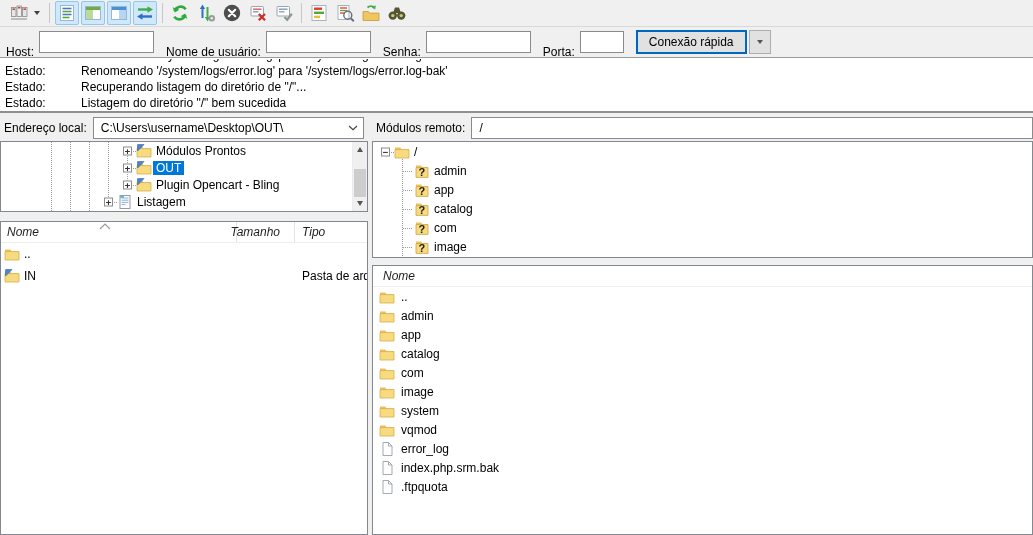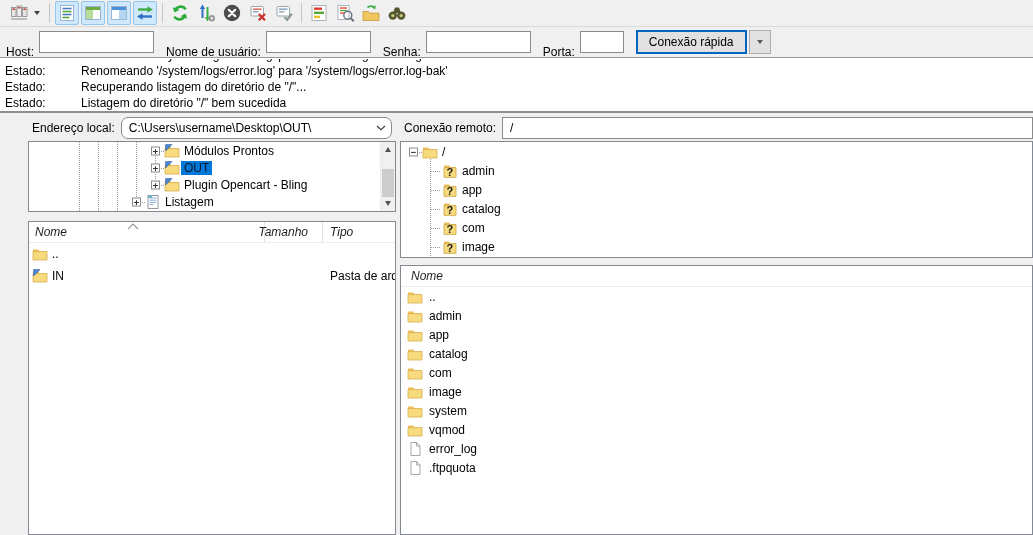--- a/index.html
+++ b/index.html
@@ -34,46 +34,46 @@
   
   .log { position:absolute; top:57px; left:0; right:0; height:56px; background:#fff;
          border-top:1px solid #9b9b9b; border-bottom:2px solid #8f8f8f; overflow:hidden; }
   .log-viewport { padding:1px 0 0 5px; }
   .log-line { height:16px; line-height:16px; white-space:nowrap; }
   .log-line.clipped { height:4px; overflow:hidden; }
   .log-line.clipped .log-label, .log-line.clipped .log-msg { position:relative; top:-12px; }
   .log-label { display:inline-block; width:76px; }
 
   
-  .main { position:absolute; top:115px; left:0; right:0; bottom:0;margin-left:28px; }
+  .main { position:absolute; top:115px; left:0; right:0; bottom:0; }
   .col-left  { position:absolute; left:0; top:0; width:368px; bottom:0; }
   .col-right { position:absolute; left:372px; right:0; top:0; bottom:0; }
   .vsplit { position:absolute; left:368px; width:4px; top:0; bottom:0; }
 
   .addr-row { position:absolute; top:0; left:0; right:0; height:26px; display:flex; align-items:center; padding-left:4px; }
   .addr-label { margin-right:6px; white-space:nowrap; }
   .combo { flex:1; height:22px; background:#fff; border:1px solid #8b8b8b; display:flex;
            align-items:center; padding:0 5px 0 7px; }
   .combo .val { flex:1; white-space:nowrap; overflow:hidden; }
-  .col-left .combo { margin-right:4px;border-radius:7px; }
+  .col-left .combo { margin-right:4px; }
 
   .tree-panel { position:absolute; top:26px; left:0; right:0; background:#fff;
                 border:1px solid #828790; overflow:hidden; }
   .col-left  .tree-panel { height:71px; }
   .col-right .tree-panel { height:117px; }
   .tree-rows { position:absolute; top:0; left:0; right:15px; bottom:0; }
   .col-right .tree-rows { right:0; }
   .trow { position:relative; }
   .col-left .trow { height:17px; } .col-right .trow { height:19px; }
   .exp { position:absolute; top:50%; transform:translateY(-50%); width:9px; height:9px;
          background:#fff; border:1px solid #8c8c8c; font:bold 9px/7px "DejaVu Sans Mono",monospace;
          text-align:center; color:#333; }
   .ticon { position:absolute; top:50%; transform:translateY(-50%); width:16px; height:16px; }
   .tlabel { position:absolute; top:50%; transform:translateY(-50%); white-space:nowrap; padding:0 3px; }
-  .tlabel.selected { background:#0078d7; color:#0f172a; }
+  .tlabel.selected { background:#0078d7; color:#ffffff; }
   .vg, .hg { position:absolute; background-image:repeating-linear-gradient(to bottom,#9a9a9a 0,#9a9a9a 1px,transparent 1px,transparent 2px); width:1px; }
   .hg { height:1px; background-image:repeating-linear-gradient(to right,#9a9a9a 0,#9a9a9a 1px,transparent 1px,transparent 2px); }
 
   
   .vsb { position:absolute; top:0; right:0; bottom:0; width:15px; background:#f0f0f0; border-left:1px solid #ececec; }
   .sb-btn { position:absolute; left:0; right:0; height:15px; display:flex; align-items:center; justify-content:center; }
   .sb-up { top:0; } .sb-down { bottom:0; }
   .tri-up { width:0; height:0; border-left:3.5px solid transparent; border-right:3.5px solid transparent; border-bottom:5px solid #555; }
   .tri-down { width:0; height:0; border-left:3.5px solid transparent; border-right:3.5px solid transparent; border-top:5px solid #555; }
   .sb-thumb { position:absolute; left:1px; right:1px; top:27px; height:28px; background:#cdcdcd; }
@@ -395,21 +395,21 @@
             </div>
             <div class="cell-size"></div>
             <div class="cell-type">Pasta de arq</div>
           </div>
         </div>
     </div>
   </div>
 
   <div class="col-right">
     <div class="addr-row">
-      <span class="addr-label">Conexão remoto:</span>
+      <span class="addr-label">Módulos remoto:</span>
       <div class="combo">
         <span class="val">/</span>
       </div>
     </div>
 
     <div class="tree-panel">
       <div class="vg" style="left:29px;top:17px;height:100px;"></div>
       <div class="tree-rows">
           <div class="trow">
             <span class="exp" style="left: 8px;">−</span>
@@ -563,20 +563,29 @@
                 </svg></span>
               <span>error_log</span>
             </div>
           </div>
           <div class="lrow">
             <div class="cell-name">
               <span class="fi"><svg width="16" height="16" viewBox="0 0 16 16">
                   <path d="M4 1.5h5.5L13 5v9.5H4z" fill="#fff" stroke="#9aa0a6" stroke-width="0.9"></path>
                   <path d="M9.5 1.5V5H13" fill="none" stroke="#9aa0a6" stroke-width="0.9"></path>
                 </svg></span>
+              <span>index.php.srm.bak</span>
+            </div>
+          </div>
+          <div class="lrow">
+            <div class="cell-name">
+              <span class="fi"><svg width="16" height="16" viewBox="0 0 16 16">
+                  <path d="M4 1.5h5.5L13 5v9.5H4z" fill="#fff" stroke="#9aa0a6" stroke-width="0.9"></path>
+                  <path d="M9.5 1.5V5H13" fill="none" stroke="#9aa0a6" stroke-width="0.9"></path>
+                </svg></span>
               <span>.ftpquota</span>
             </div>
           </div>
           <div class="lrow"></div>
         </div>
     </div>
   </div>
 </div>
 
 </body></html>

